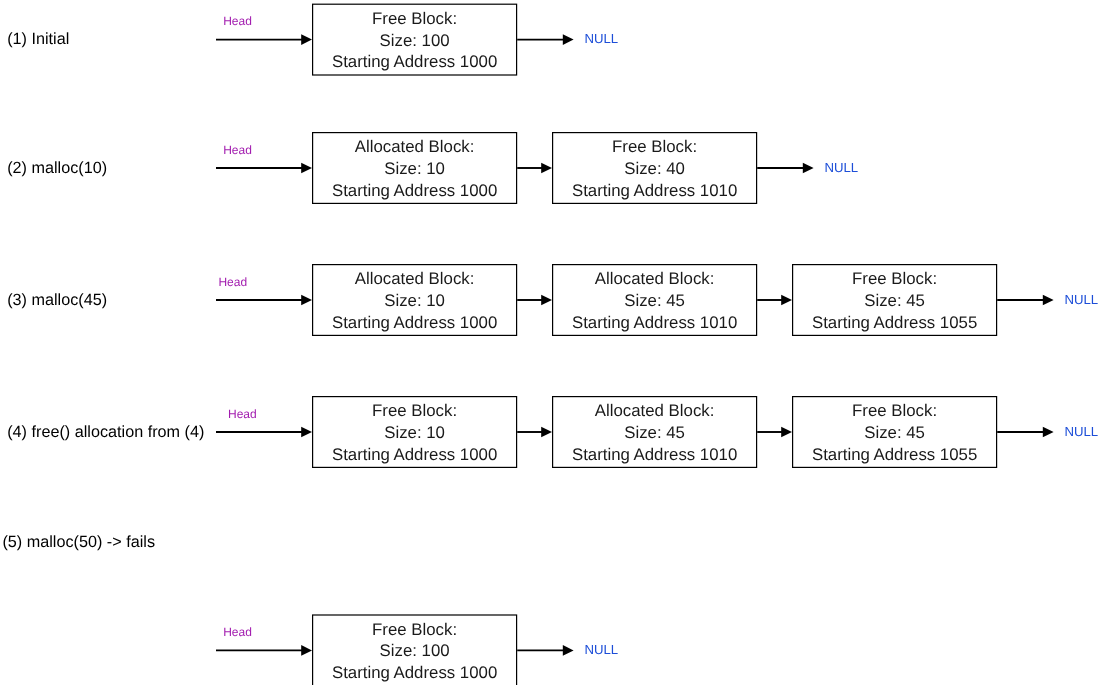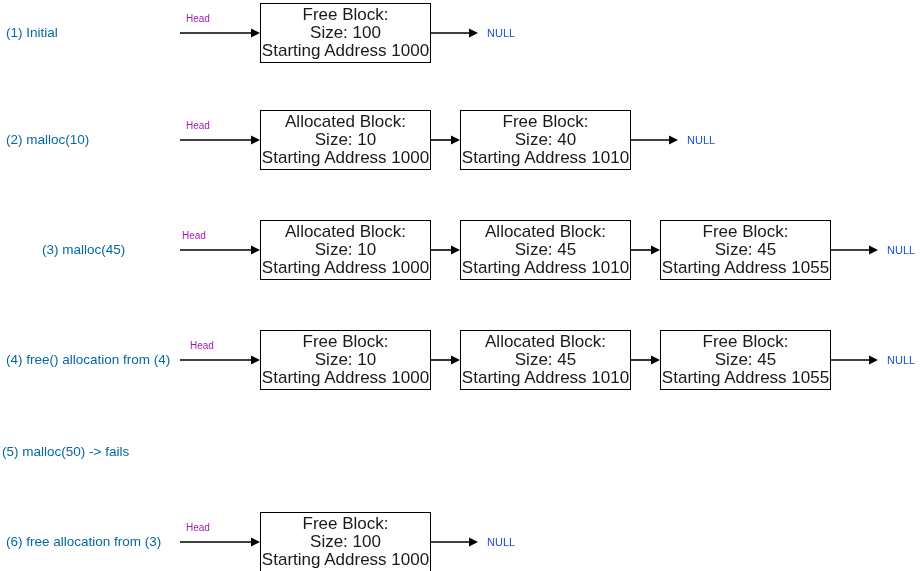--- a/index.html
+++ b/index.html
@@ -20,33 +20,33 @@
   }
   .row {
     position: absolute;
     left: 0;
     width: 921px;
   }
   .step-label {
     position: absolute;
     font-size: 13.5px;
     line-height: 16px;
-    color: #0369a1;
+    color: #000000;
     white-space: nowrap;
   }
   .block {
     position: absolute;
     box-sizing: border-box;
     border: 1.6px solid #000000;
     background: #ffffff;
     display: flex;
     flex-direction: column;
     align-items: center;
     justify-content: center;
-    font-size: 17px;
+    font-size: 14px;
     line-height: 18px;
     color: #1a1a1a;
     text-align: center;
   }
   .block .line {
     white-space: nowrap;
   }
   .arrow {
     position: absolute;
     height: 12px;
@@ -123,21 +123,21 @@
       </div>
       <div class="arrow" style="width: 47px; left: 631px; top: 134px;">
         <svg width="47" height="12" viewBox="0 0 47 12">
           <line x1="0" y1="6" x2="39" y2="6" stroke="#000000" stroke-width="1.6"></line>
           <polygon points="38,1.6 47,6 38,10.4" fill="#000000"></polygon>
         </svg>
       </div>
       <div class="null-label" style="left: 687px; top: 132px;">NULL</div>
     </div>
     <div class="row" style="top: 0px; height: 571px; pointer-events: none;">
-      <div class="step-label" style="left: 6px; top: 242px; margin-left: 36px;">(3) malloc(45)</div>
+      <div class="step-label" style="left: 6px; top: 242px;">(3) malloc(45)</div>
       <div class="arrow" style="width: 80px; left: 180px; top: 244px;">
         <svg width="80" height="12" viewBox="0 0 80 12">
           <line x1="0" y1="6" x2="72" y2="6" stroke="#000000" stroke-width="1.6"></line>
           <polygon points="71,1.6 80,6 71,10.4" fill="#000000"></polygon>
         </svg>
       </div>
       <div class="head-label" style="left: 182px; top: 228px;">Head</div>
       <div class="block" style="left: 260px; top: 220px; width: 171px; height: 60px;">
         <div class="line">Allocated Block:</div>
         <div class="line">Size: 10</div>
@@ -214,21 +214,20 @@
           <line x1="0" y1="6" x2="39" y2="6" stroke="#000000" stroke-width="1.6"></line>
           <polygon points="38,1.6 47,6 38,10.4" fill="#000000"></polygon>
         </svg>
       </div>
       <div class="null-label" style="left: 887px; top: 352px;">NULL</div>
     </div>
     <div class="row" style="top: 0px; height: 571px; pointer-events: none;">
       <div class="step-label" style="left: 2px; top: 444px;">(5) malloc(50) -&gt; fails</div>
     </div>
     <div class="row" style="top: 0px; height: 571px; pointer-events: none;">
-      <div class="step-label" style="left: 6px; top: 534px;">(6) free allocation from (3)</div>
       <div class="arrow" style="width: 80px; left: 180px; top: 536px;">
         <svg width="80" height="12" viewBox="0 0 80 12">
           <line x1="0" y1="6" x2="72" y2="6" stroke="#000000" stroke-width="1.6"></line>
           <polygon points="71,1.6 80,6 71,10.4" fill="#000000"></polygon>
         </svg>
       </div>
       <div class="head-label" style="left: 186px; top: 520px;">Head</div>
       <div class="block" style="left: 260px; top: 512px; width: 171px; height: 60px;">
         <div class="line">Free Block:</div>
         <div class="line">Size: 100</div>

